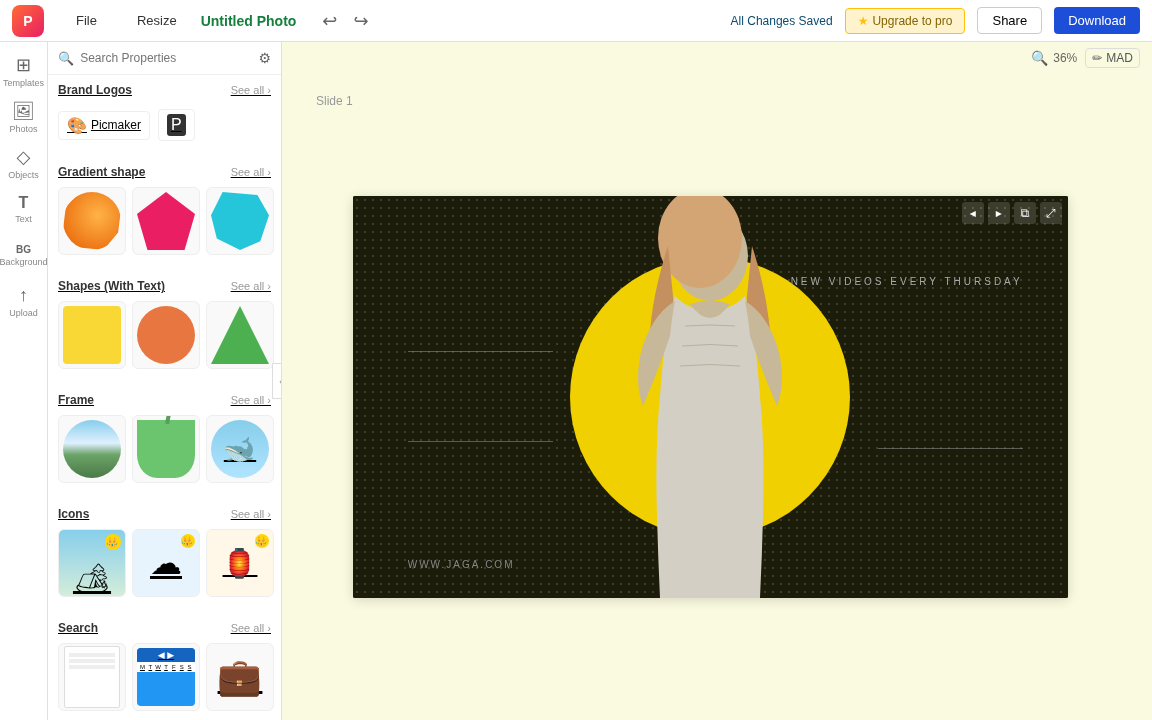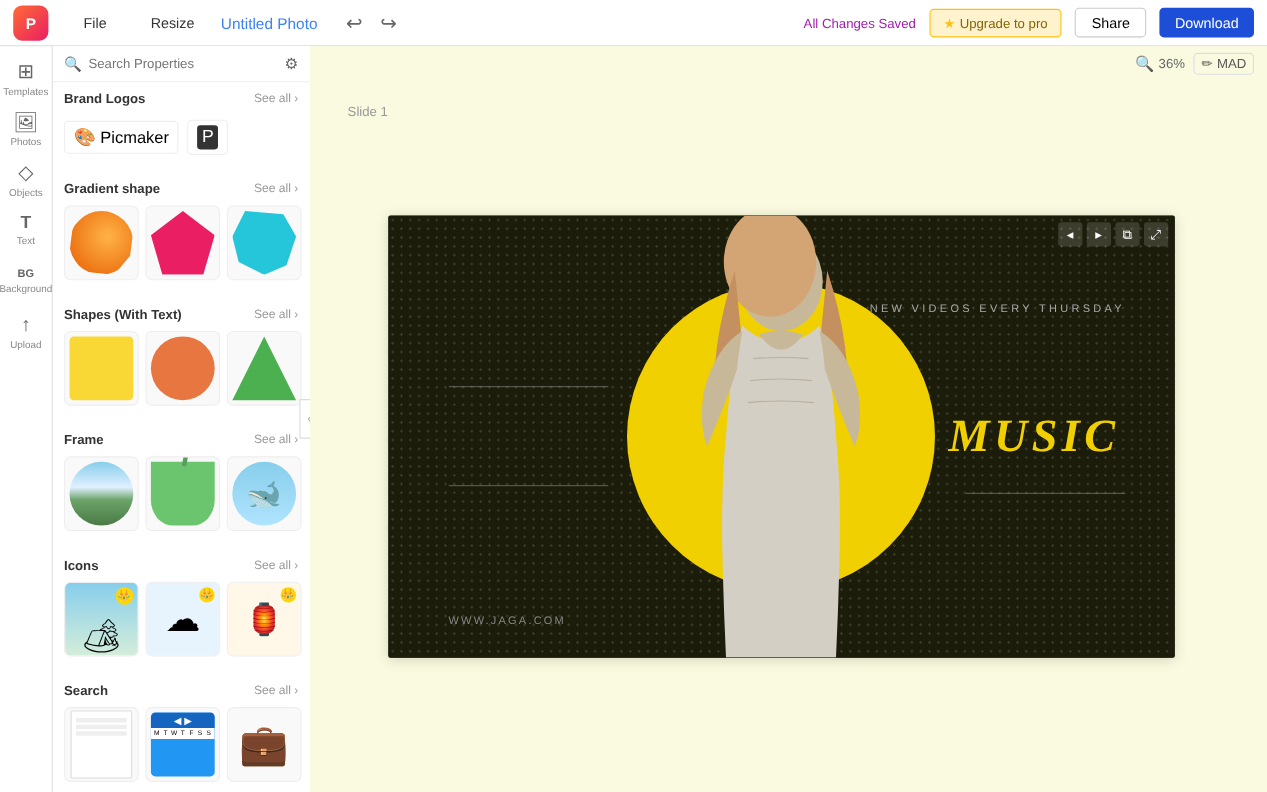--- a/index.html
+++ b/index.html
@@ -13,31 +13,31 @@
     }
     #topbar .logo {
       width: 32px; height: 32px; background: linear-gradient(135deg, #ff6b35, #e91e63);
       border-radius: 8px; display: flex; align-items: center; justify-content: center;
       color: white; font-weight: bold; font-size: 14px; flex-shrink: 0;
     }
     #topbar .nav-item {
       font-size: 13px; color: #333; cursor: pointer; padding: 4px 8px; margin-left: 12px;
     }
     #topbar .title {
-      font-size: 14px; color: #3b82f6; font-weight: 400; margin-left: 4px;
+      font-size: 14px; color: #15803d; font-weight: 700; margin-left: 4px;
     }
     #topbar .undo-redo {
       display: flex; gap: 4px; margin: 0 8px;
     }
     #topbar .undo-btn {
       background: none; border: none; cursor: pointer; font-size: 18px; color: #666;
       padding: 2px 6px;
     }
     #topbar .saved-text {
-      font-size: 12px; color: #a21caf; margin-left: auto;
+      font-size: 12px; color: #0c4a6e; margin-left: auto;
     }
     #topbar .upgrade-btn {
       background: #fff3cd; border: 1px solid #ffc107; border-radius: 4px;
       padding: 5px 12px; font-size: 12px; color: #856404; cursor: pointer;
       display: flex; align-items: center; gap: 4px;
     }
     #topbar .share-btn {
       background: #fff; border: 1px solid #ccc; border-radius: 4px;
       padding: 5px 14px; font-size: 13px; cursor: pointer;
     }
@@ -73,21 +73,21 @@
       display: flex; align-items: center; padding: 8px 10px; gap: 6px;
       border-bottom: 1px solid #eee;
     }
     .props-search input {
       flex: 1; border: none; outline: none; font-size: 12px; color: #1d4ed8;
       background: transparent;
     }
     .props-search .search-icon { color: #999; font-size: 13px; }
     .props-search .filter-icon { color: #666; font-size: 14px; cursor: pointer; }
 
-    .props-section { padding: 8px 10px 4px; }
+    .props-section { padding: 8px 10px 4px; text-decoration: underline; }
     .section-header {
       display: flex; justify-content: space-between; align-items: center;
       margin-bottom: 8px;
     }
     .section-title { font-size: 12px; font-weight: 600; color: #333; }
     .see-all { font-size: 11px; color: #999; cursor: pointer; }
 
     .items-row {
       display: flex; gap: 6px; margin-bottom: 8px;
     }
@@ -337,21 +337,21 @@
     </div>
 
     <div class="props-section">
       <div class="section-header">
         <span class="section-title">Brand Logos</span>
         <span class="see-all">See all ›</span>
       </div>
       <div class="brand-logo-row">
         <div class="brand-logo-item">
           <span style="font-size:16px;color:#e91e63">🎨</span>
-          <span style="font-size:15px">Picmaker</span>
+          <span style="font-size:12px">Picmaker</span>
         </div>
         <div class="brand-logo-item">
           <span style="font-size:16px;background:#333;color:white;padding:2px 4px;border-radius:3px">P</span>
         </div>
       </div>
     </div>
     <div class="panel-divider"></div>
 
     <div class="props-section">
       <div class="section-header">
@@ -532,21 +532,20 @@
               <path d="M97 150 Q125 147 153 150" stroke="#b8b0a0" stroke-width="1" fill="none"></path>
               <path d="M95 170 Q125 167 155 170" stroke="#b8b0a0" stroke-width="1" fill="none"></path>
             </svg>
           </div>
 
           <div class="jaga-line-top"></div>
           <div class="jaga-line-bottom"></div>
 
           <div class="videos-text">NEW VIDEOS EVERY THURSDAY</div>
 
-          <div class="music-text">MUSIC</div>
           <div class="music-line-bottom"></div>
 
           <div class="www-text">WWW.JAGA.COM</div>
         </div>
       </div>
 
     </div>
   </div>
 
 </div>

